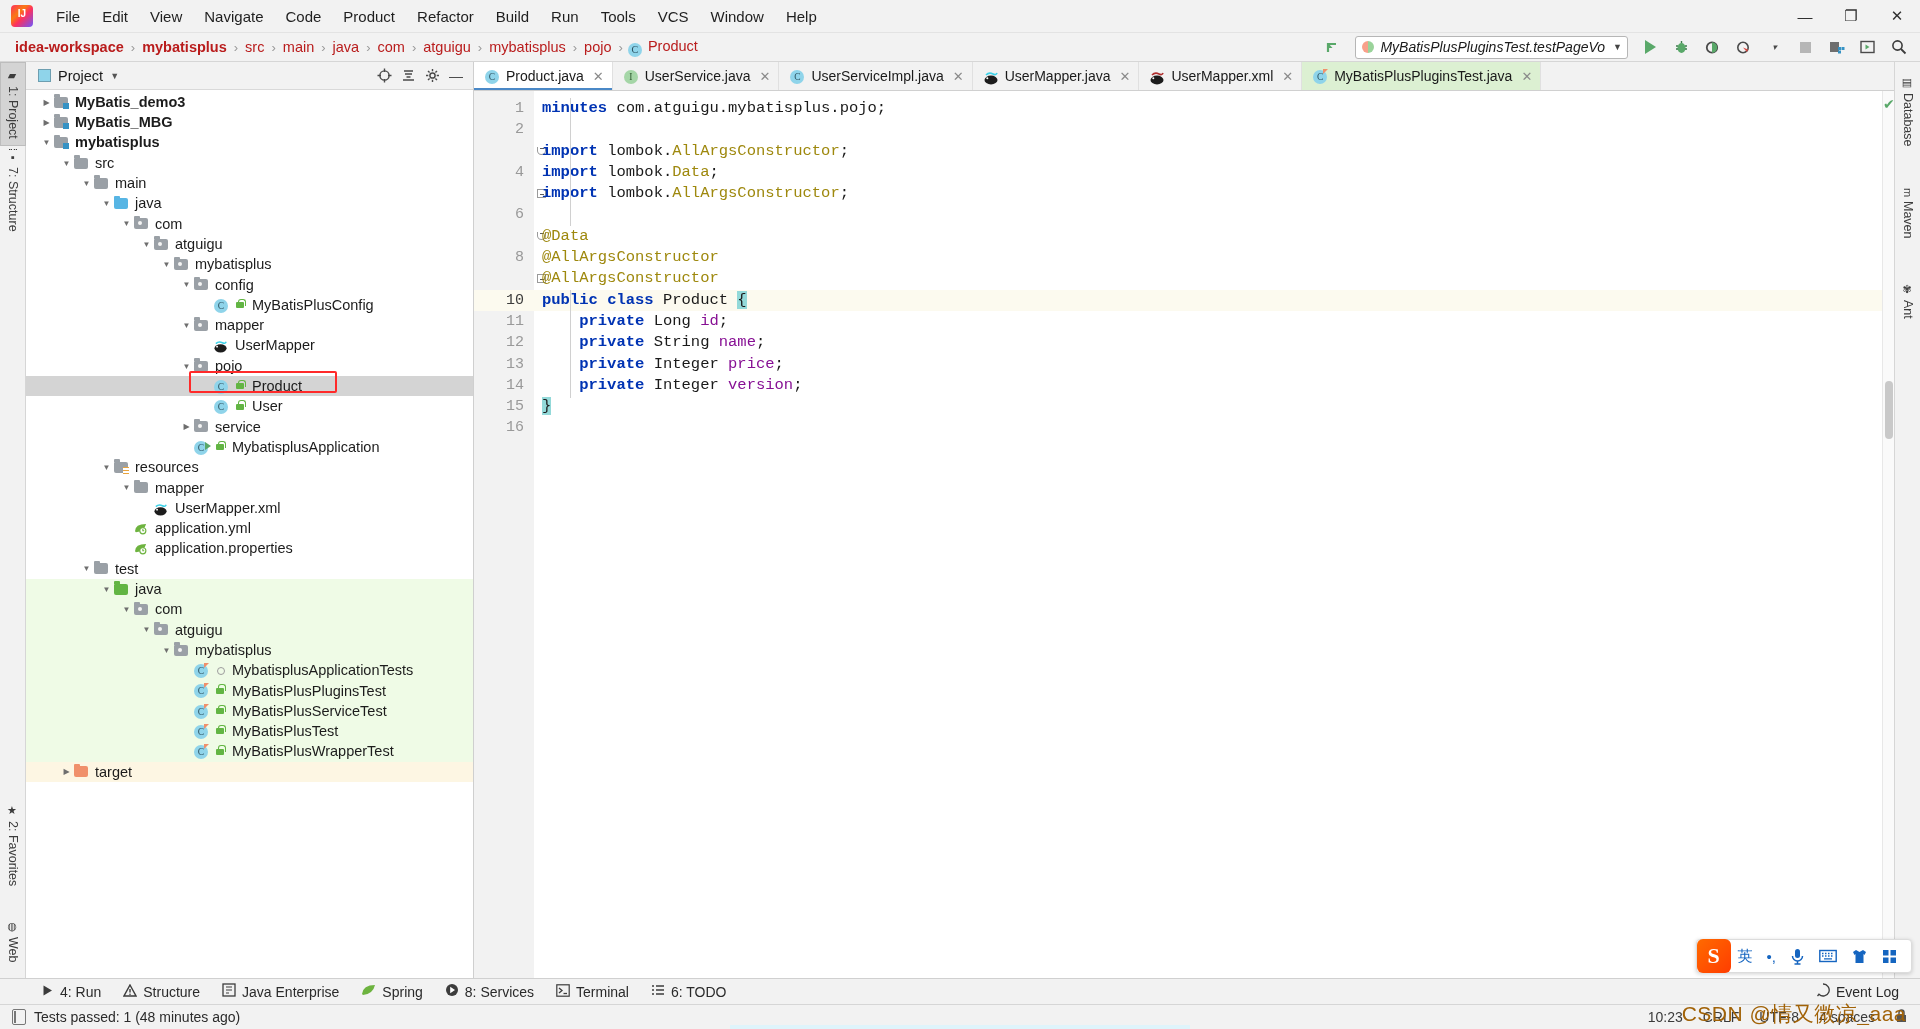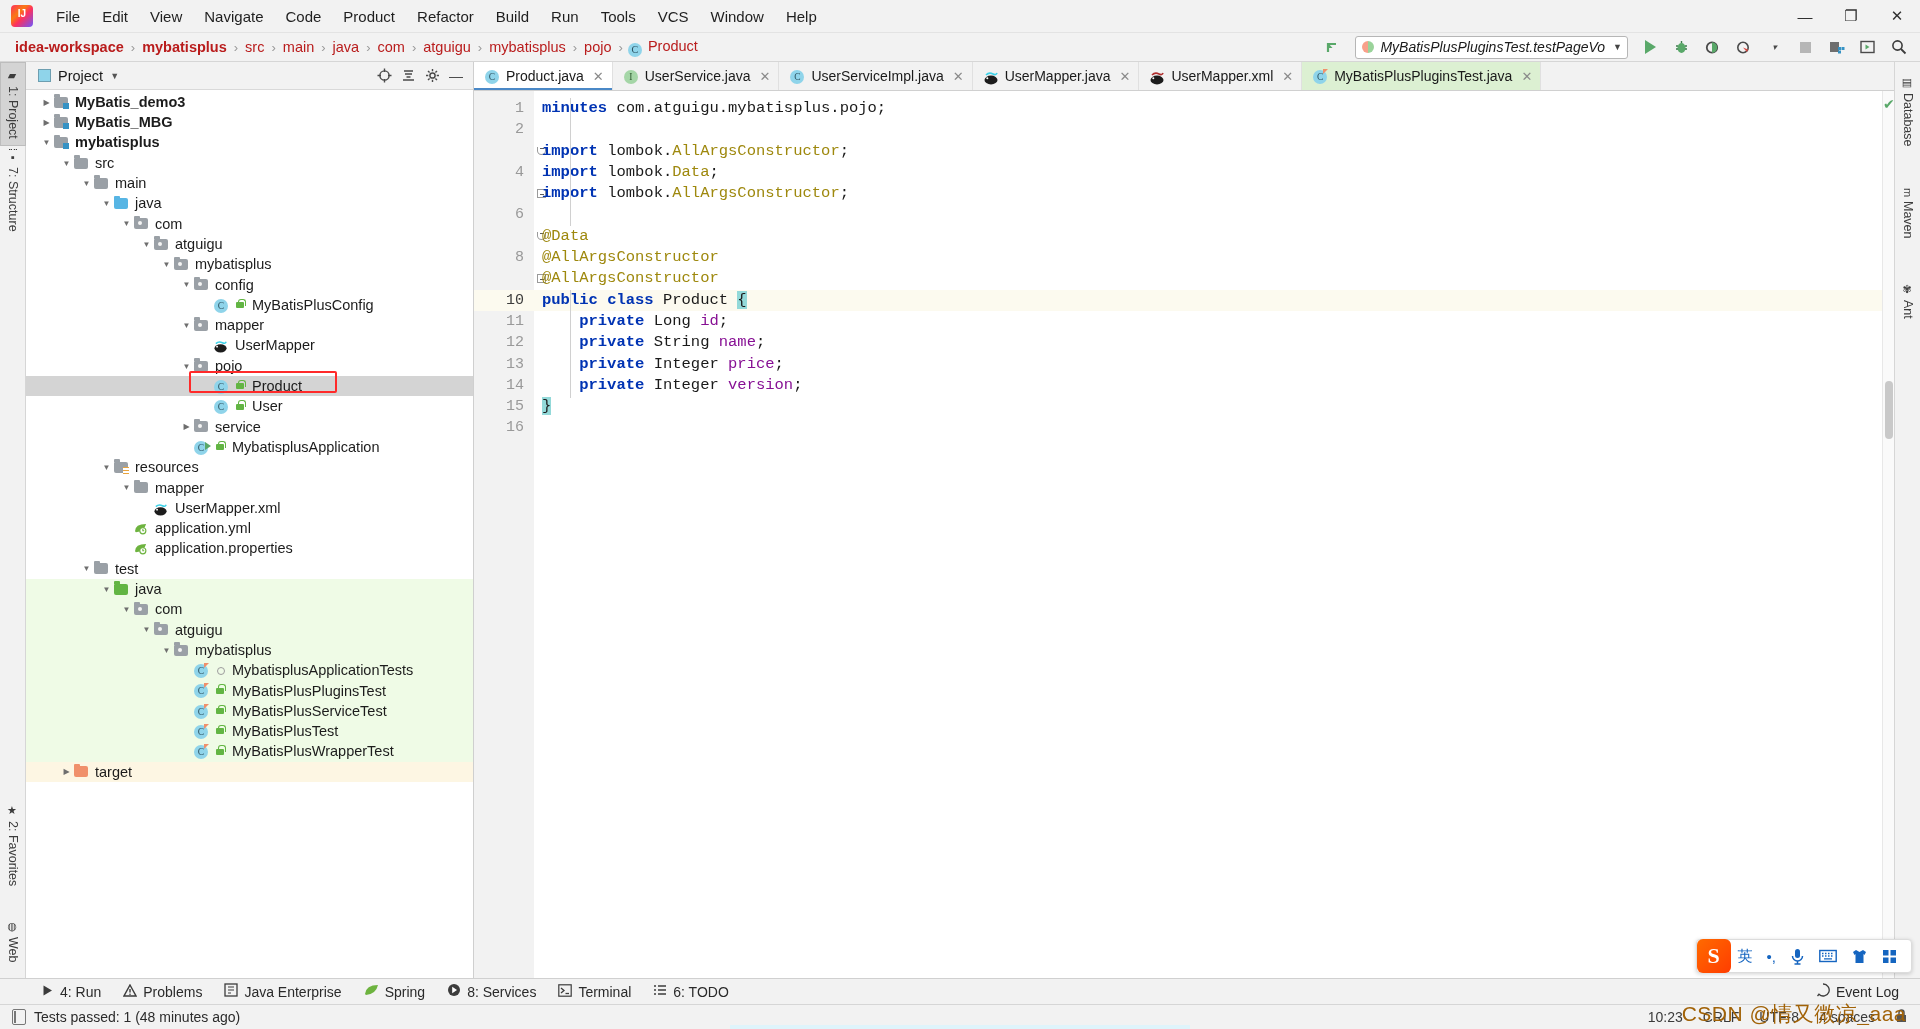--- a/index.html
+++ b/index.html
@@ -808,21 +808,21 @@
             <path d="M2.5 1.5 L11 6.5 L2.5 11.5 Z" fill="#3c3c3c"></path>
           </svg></span>
         <span>4: Run</span>
       </div>
       <div class="tw">
         <span><svg width="14" height="13" viewBox="0 0 14 13">
             <path d="M7 1 L13 12 L1 12 Z" fill="none" stroke="#3c3c3c" stroke-width="1.4"></path>
             <path d="M7 5 V8.5" stroke="#3c3c3c" stroke-width="1.4"></path>
             <circle cx="7" cy="10.2" r="0.8" fill="#3c3c3c"></circle>
           </svg></span>
-        <span>Problems</span>
+        <span>Structure</span>
       </div>
       <div class="tw">
         <span><svg width="14" height="14" viewBox="0 0 14 14">
             <rect x="1" y="1" width="12" height="12" fill="none" stroke="#3c3c3c" stroke-width="1.3"></rect>
             <path d="M4 4h6M4 7h6M4 10h3" stroke="#3c3c3c" stroke-width="1.1"></path>
           </svg></span>
         <span>Java Enterprise</span>
       </div>
       <div class="tw">
         <span><svg width="15" height="13" viewBox="0 0 15 13">

